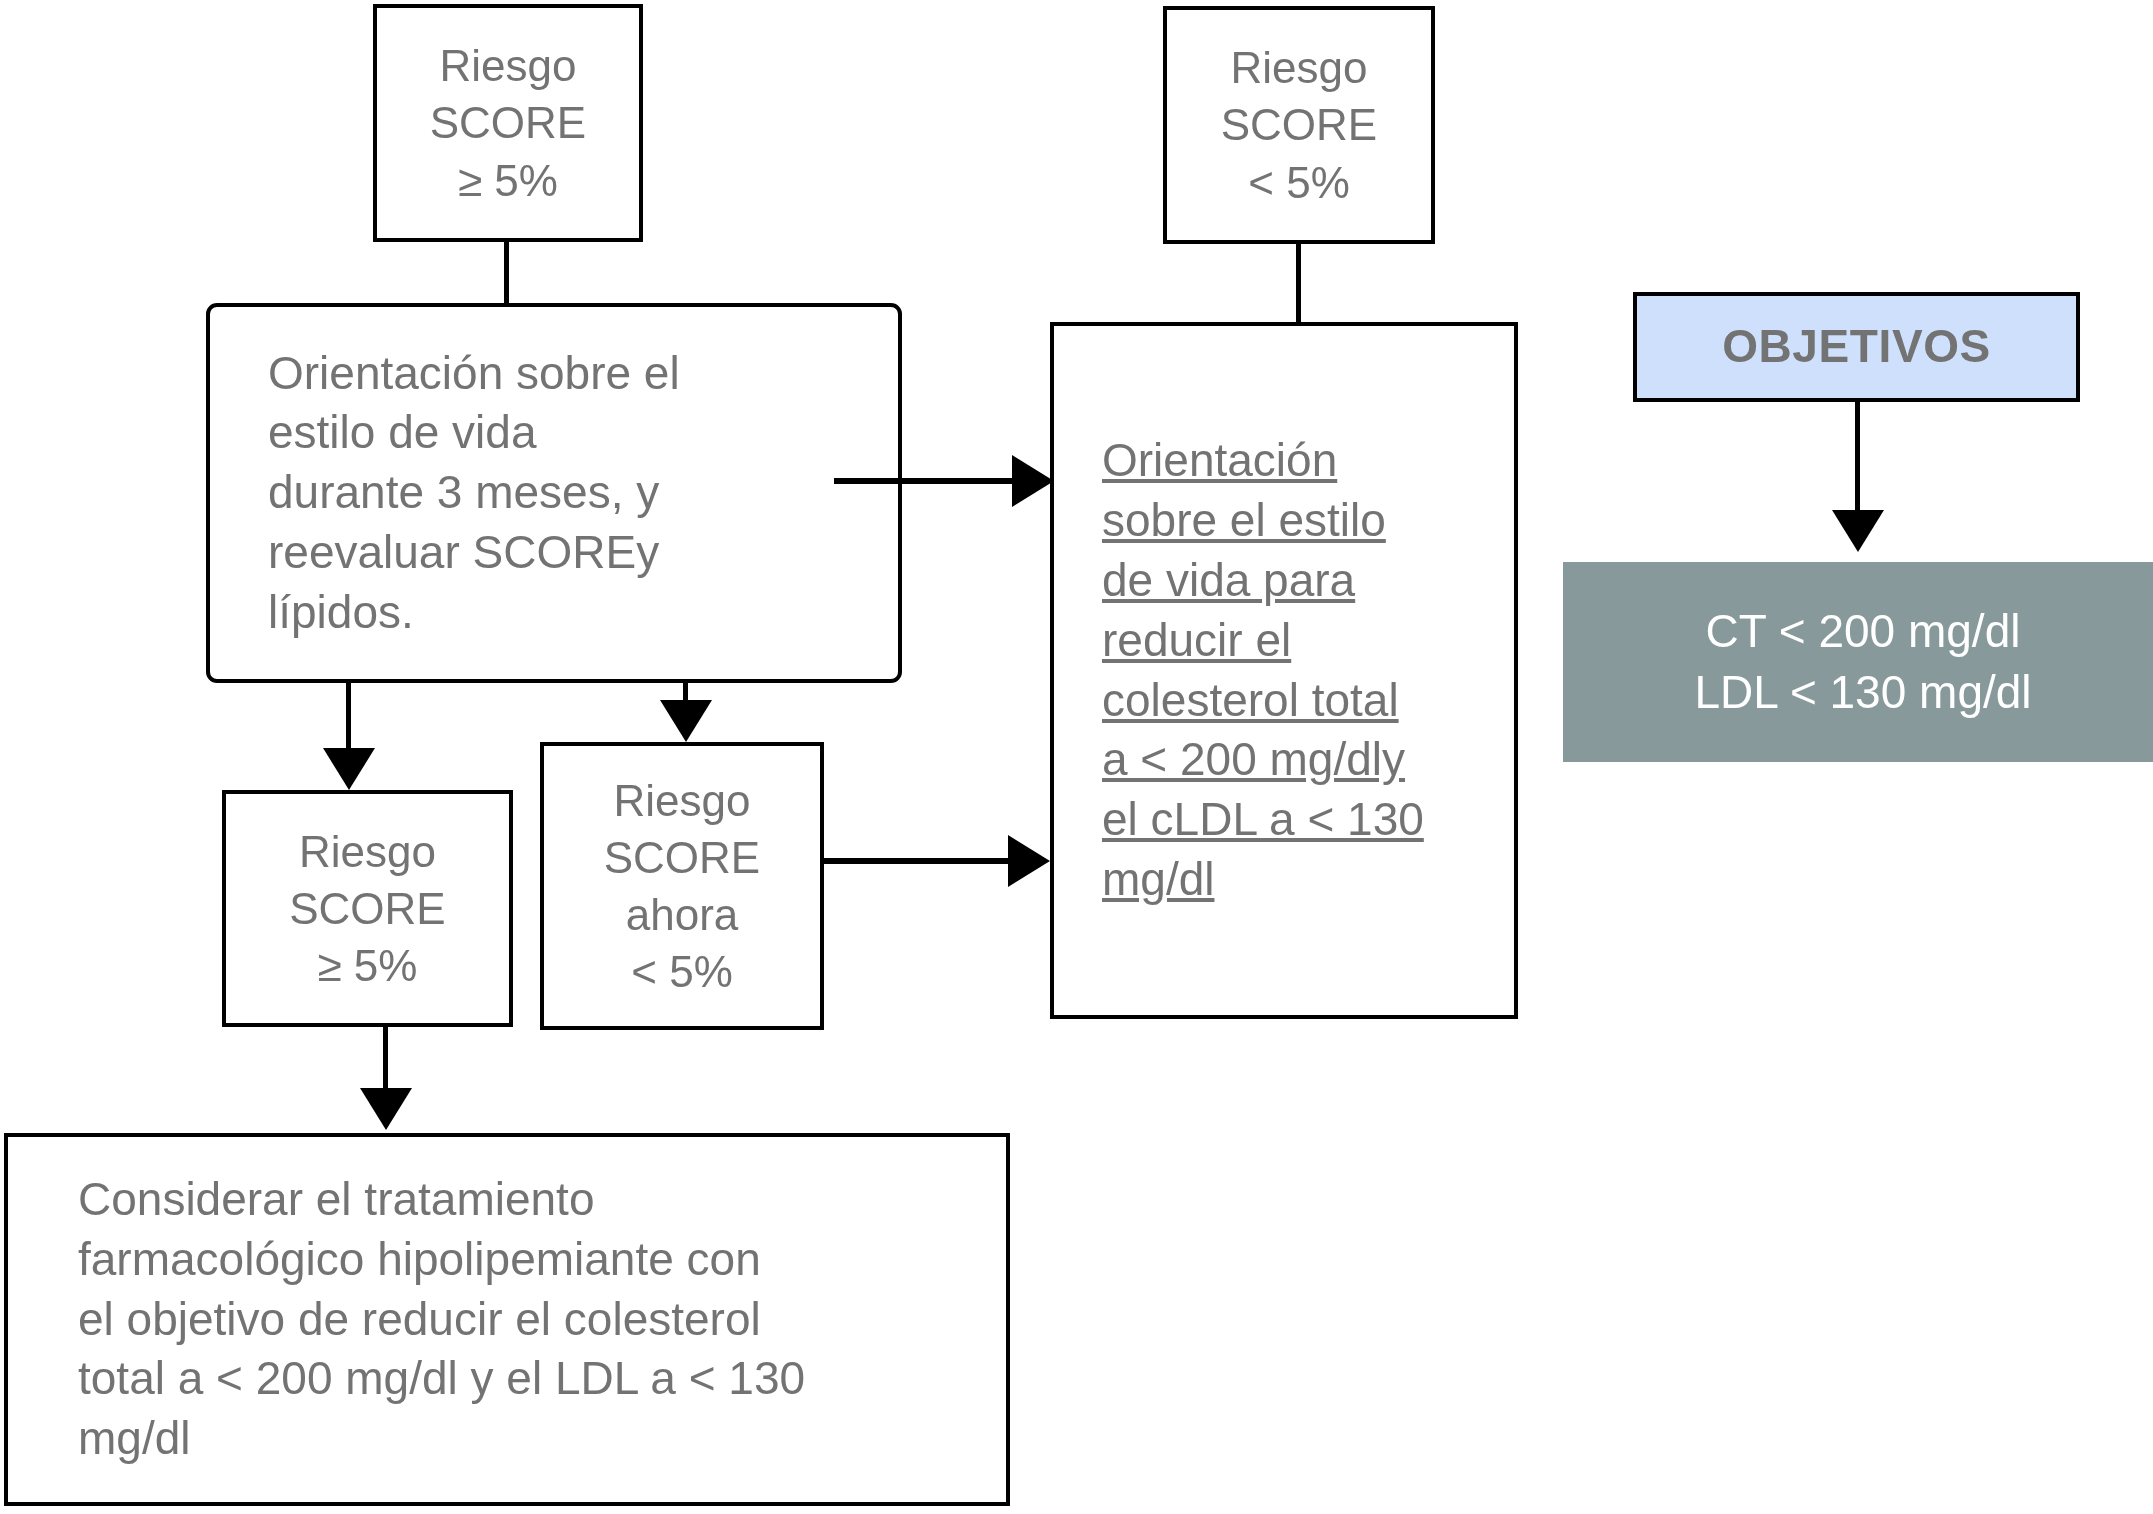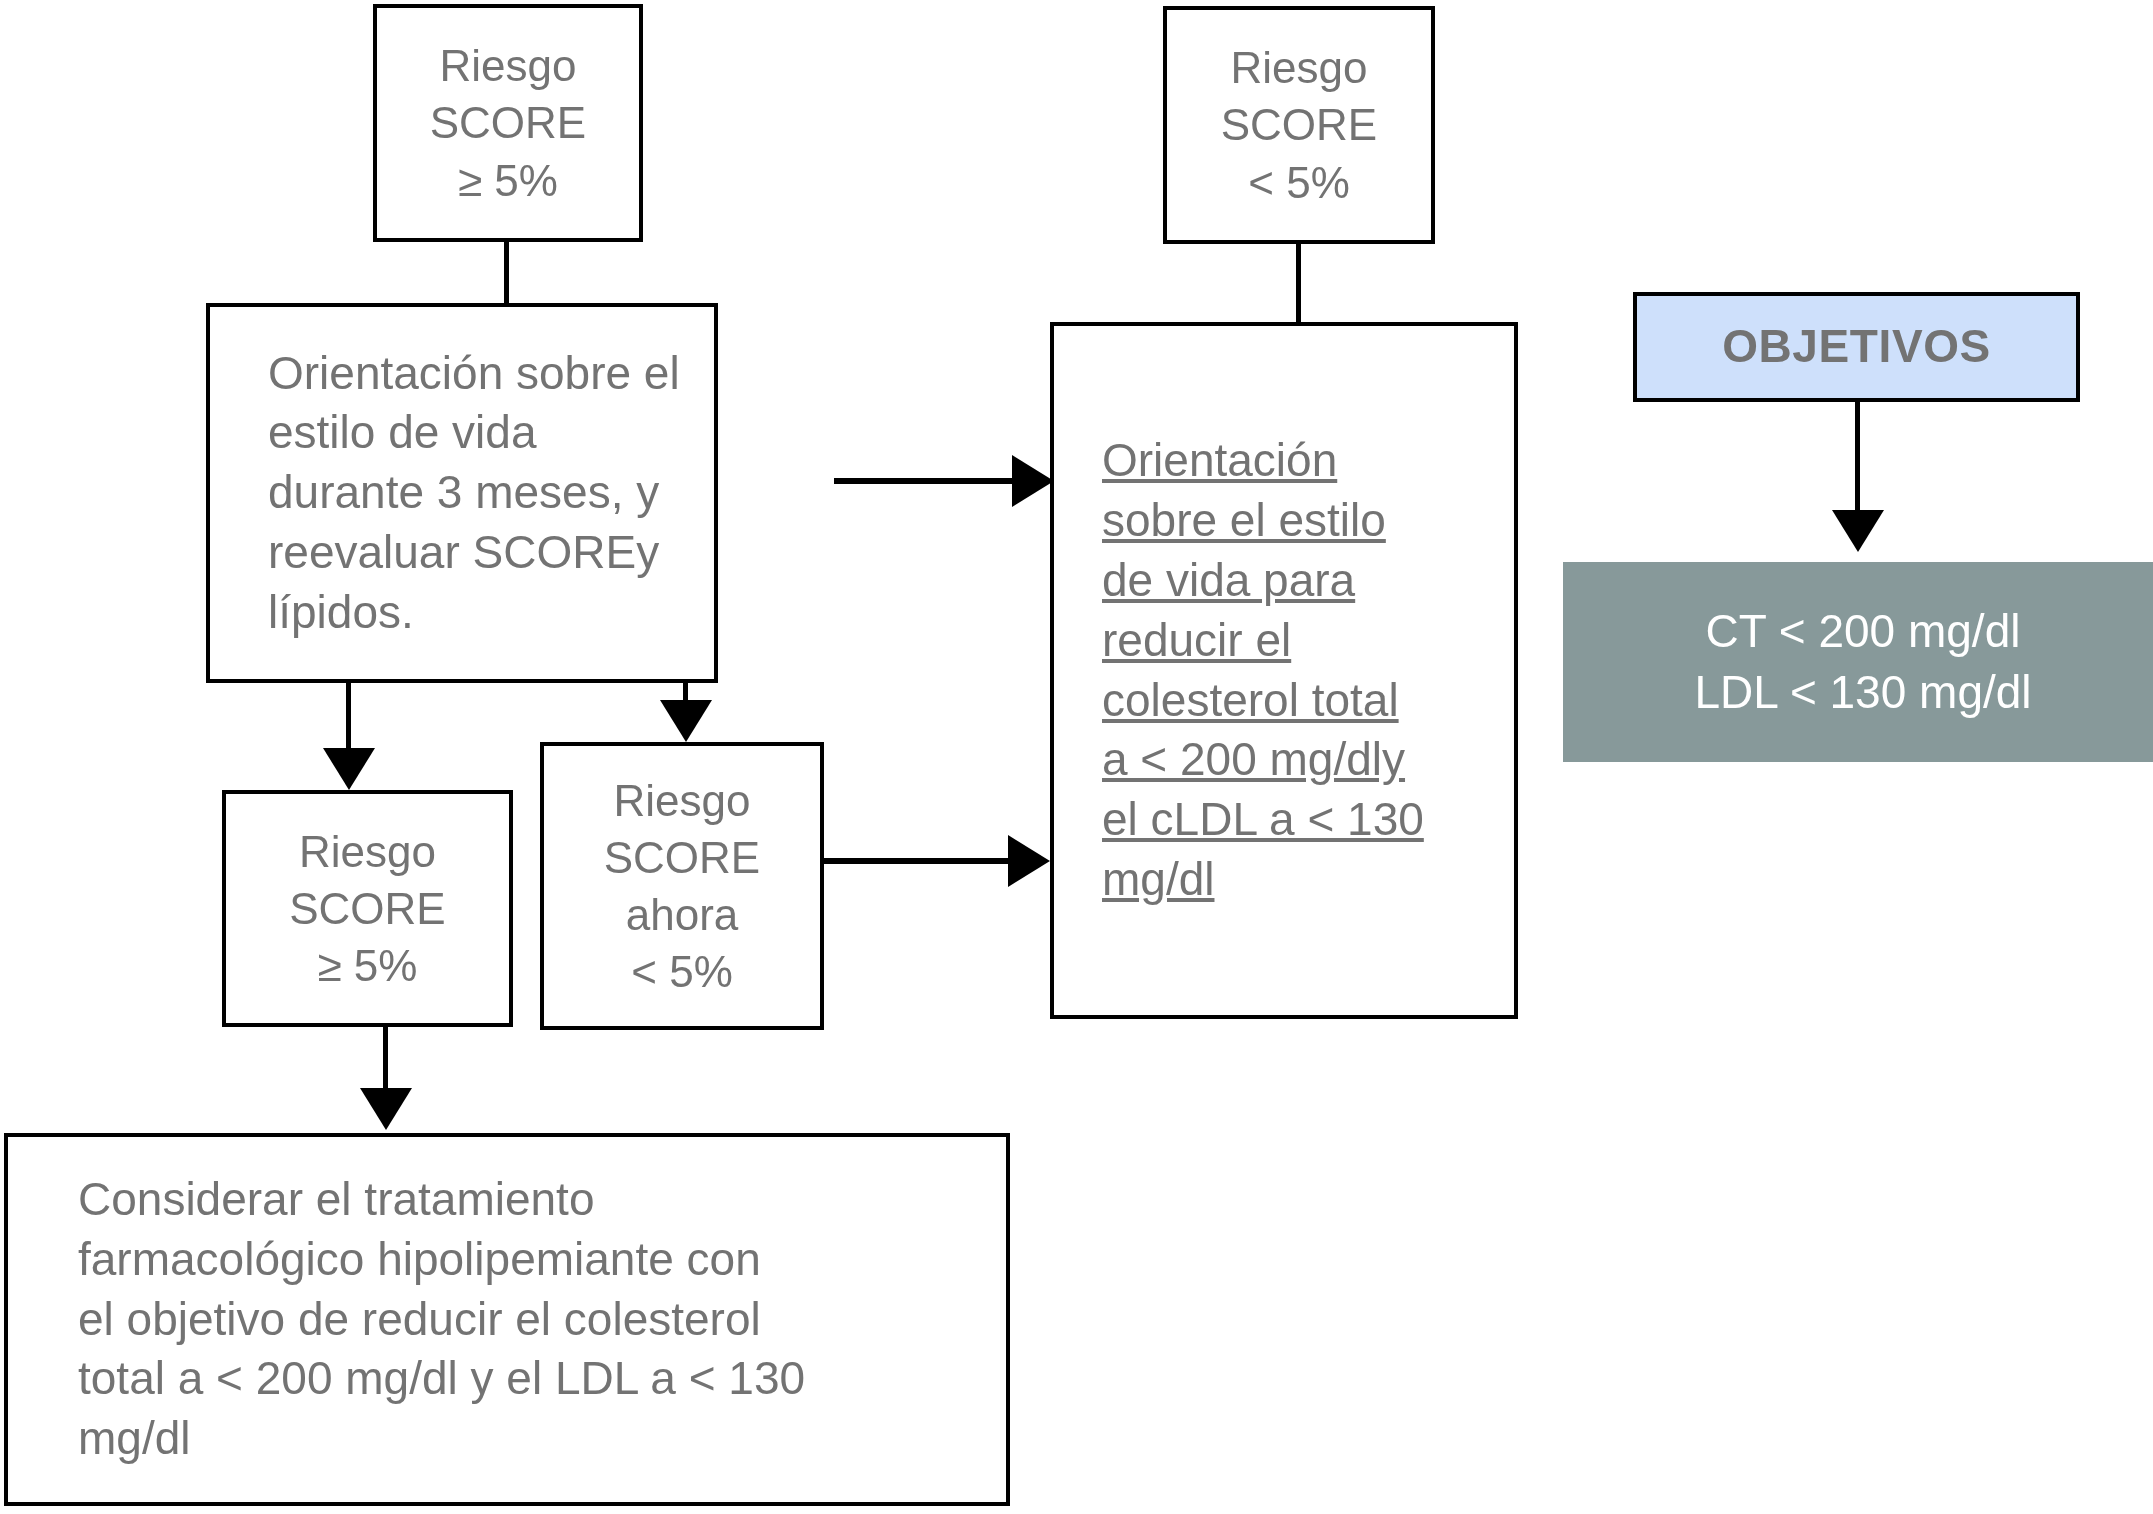--- a/index.html
+++ b/index.html
@@ -40,23 +40,24 @@
   
   #node-score-high-top {
     left: 373px; top: 4px; width: 270px; height: 238px;
     font-size: 44px;
   }
   #node-score-low-top {
     left: 1163px; top: 6px; width: 272px; height: 238px;
     font-size: 44px;
   }
   #node-lifestyle-3months {
-    left: 206px; top: 303px; width: 512px; height: 380px;
+    left: 206px; top: 303px; width: 696px; height: 380px;
     font-size: 46px;
     padding: 0 16px 0 58px;
+    border-radius: 11px;
   }
   #node-lifestyle-reduce {
     left: 1050px; top: 322px; width: 468px; height: 697px;
     font-size: 46px;
     padding: 0 0 0 48px;
     text-decoration: underline;
   }
   #node-score-high-2 {
     left: 222px; top: 790px; width: 291px; height: 237px;
     font-size: 44px;

